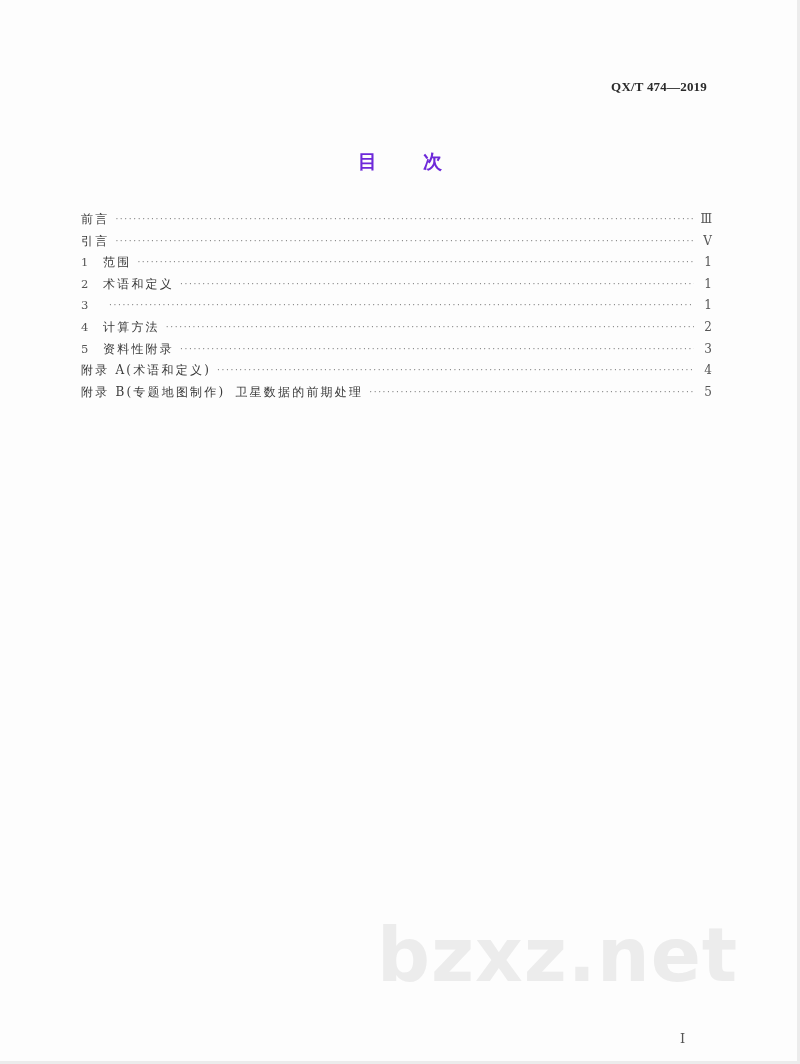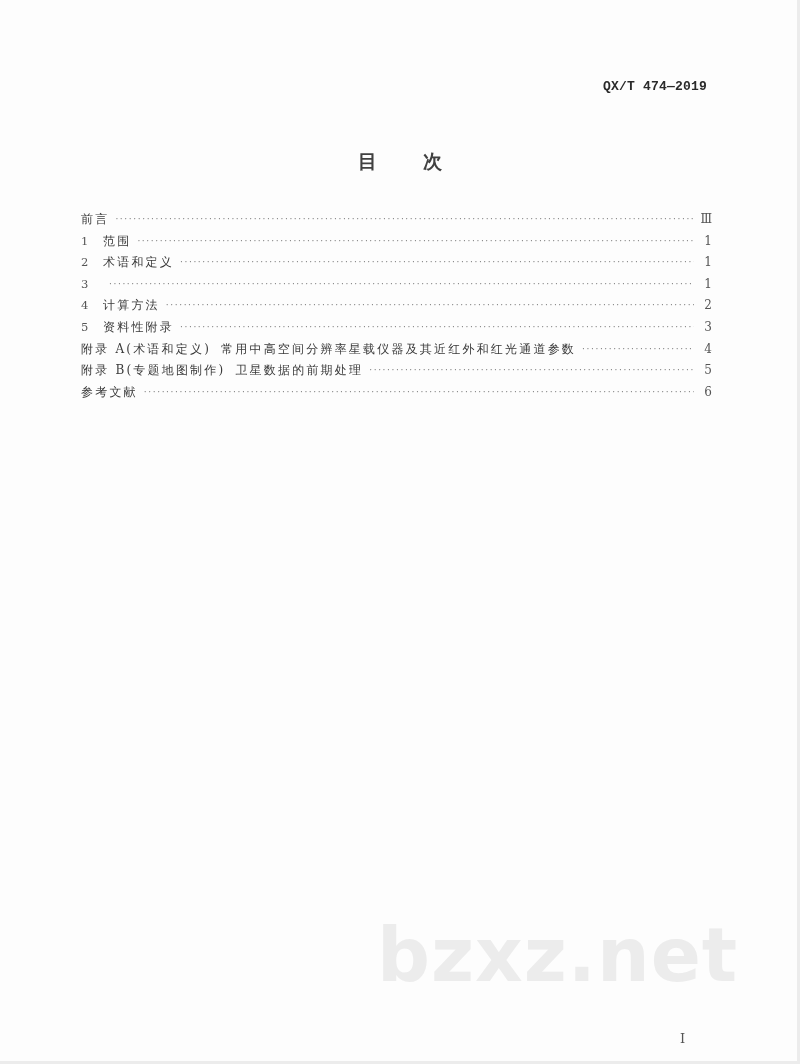--- a/index.html
+++ b/index.html
@@ -19,36 +19,36 @@
     left: 0;
     top: 0;
     width: 797px;
     height: 1061px;
     background: #fdfdfd;
   }
   .std-code {
     position: absolute;
     right: 90px;
     top: 79px;
-    font-family: Liberation Mono, monospace;
+    font-family: Liberation Serif, serif;
     font-weight: bold;
     font-size: 13px;
     color: #2a2a2a;
     letter-spacing: 0.2px;
   }
   .title {
     position: absolute;
     left: 0;
     width: 800px;
     top: 149px;
     text-align: center;
     font-family: "DejaVu Sans", sans-serif;
     font-weight: bold;
     font-size: 19px;
-    color: #404040;
+    color: #6d28d9;
     letter-spacing: 46px;
     padding-left: 46px;
     box-sizing: border-box;
   }
   .toc {
     position: absolute;
     left: 81px;
     top: 209px;
     width: 631px;
   }
@@ -119,20 +119,25 @@
 
   <div class="title">目次</div>
 
   <div class="toc">
     <div class="toc-row">
       <span class="toc-label">前言</span>
       <span class="toc-dots"></span>
       <span class="toc-page">Ⅲ</span>
     </div>
     <div class="toc-row">
+      <span class="toc-label">引言</span>
+      <span class="toc-dots"></span>
+      <span class="toc-page">Ⅴ</span>
+    </div>
+    <div class="toc-row">
       <span class="toc-num">1</span>
       <span class="toc-label">范围</span>
       <span class="toc-dots"></span>
       <span class="toc-page">1</span>
     </div>
     <div class="toc-row">
       <span class="toc-num">2</span>
       <span class="toc-label">术语和定义</span>
       <span class="toc-dots"></span>
       <span class="toc-page">1</span>
@@ -149,33 +154,27 @@
       <span class="toc-page">2</span>
     </div>
     <div class="toc-row">
       <span class="toc-num">5</span>
       <span class="toc-label">资料性附录</span>
       <span class="toc-dots"></span>
       <span class="toc-page">3</span>
     </div>
     <div class="toc-row">
       <span class="toc-label">附录 A(术语和定义)</span>
-      <span class="toc-sub">常用中高空间分辨率星载仪器及其近红外和红光通道参数</span>
       <span class="toc-dots"></span>
       <span class="toc-page">4</span>
     </div>
     <div class="toc-row">
       <span class="toc-label">附录 B(专题地图制作)</span>
       <span class="toc-sub">卫星数据的前期处理</span>
       <span class="toc-dots"></span>
       <span class="toc-page">5</span>
     </div>
-    <div class="toc-row">
-      <span class="toc-label">参考文献</span>
-      <span class="toc-dots"></span>
-      <span class="toc-page">6</span>
-    </div>
   </div>
 
   <div class="watermark">bzxz.net</div>
 
   <div class="page-number">I</div>
 </div>
 
 </body></html>

